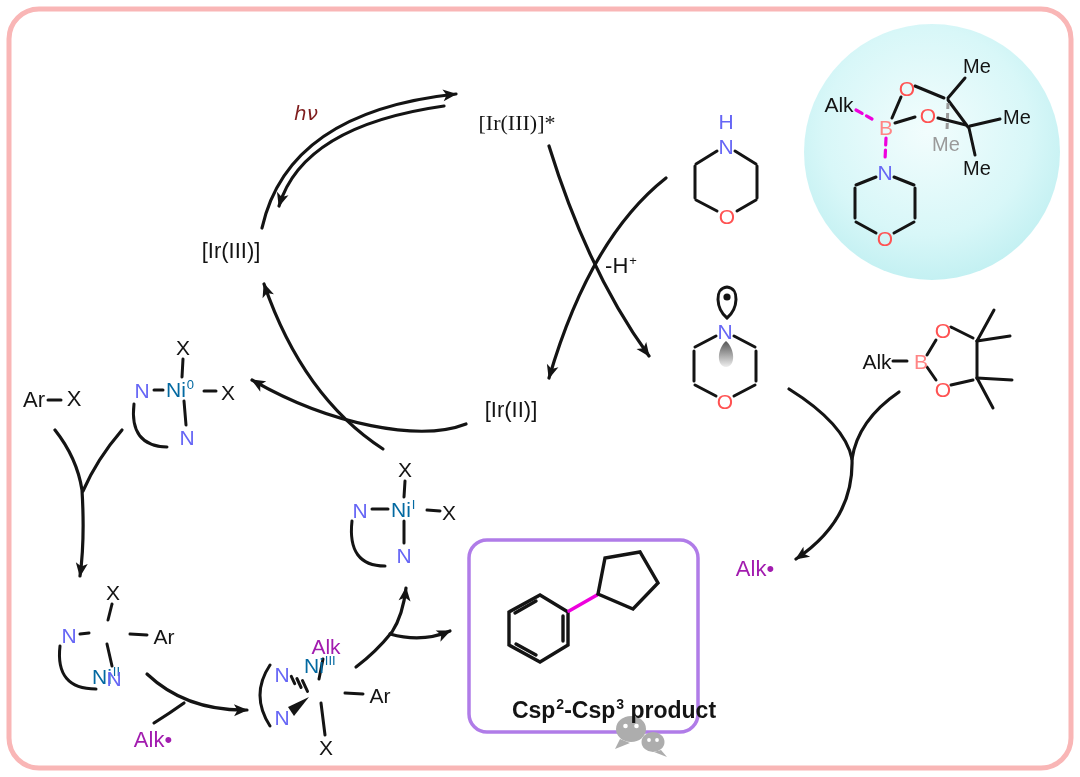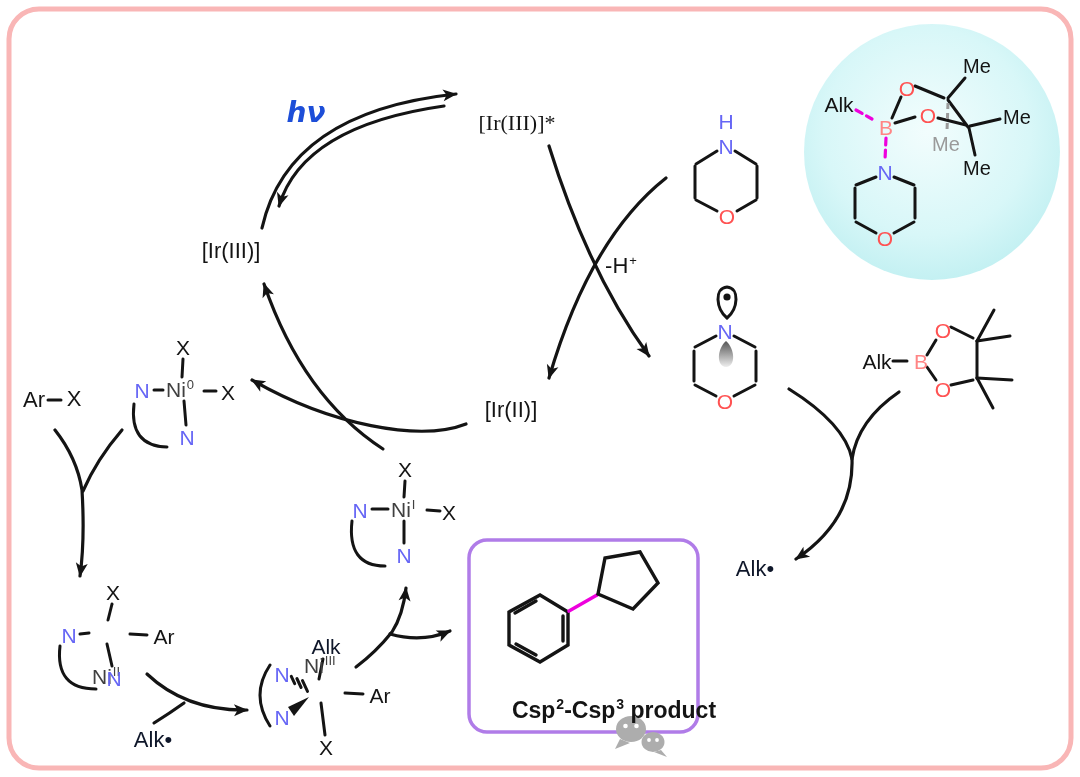--- a/index.html
+++ b/index.html
@@ -3,27 +3,27 @@
 <meta charset="utf-8">
 <style>
   html,body{margin:0;padding:0;background:#fff;}
   .stage{position:relative;width:1080px;height:777px;background:#ffffff;overflow:hidden;
          font-family:"Liberation Sans",sans-serif;}
   svg{position:absolute;left:0;top:0;}
   .lbl{position:absolute;transform:translate(-50%,-50%);white-space:nowrap;
        font-size:21px;color:#141414;line-height:1;}
   .al{transform:translate(0,-50%);}
   .sz22{font-size:22px;}
-  .hv{font-size:28px;font-style:italic;font-weight:bold;color:#1d4ed8;
+  .hv{font-size:20px;font-style:italic;font-weight:normal;color:#7f1d1d;
       font-family:"DejaVu Sans",sans-serif;}
   .blue{color:#6666f5;}
   .red{color:#ff5252;}
   .boron{color:#ff8585;}
-  .ni{color:#404040;}
-  .mag{color:#0f172a;}
+  .ni{color:#0369a1;}
+  .mag{color:#a21caf;}
   .gray{color:#9a9a9a;}
   .sup{font-size:13px;position:relative;top:-8px;margin-left:1px;}
   .prod{font-size:23px;font-weight:bold;}
   .prod .sup{font-size:14px;top:-9px;}
   .wm{font-size:30px;color:#b5b5b5;letter-spacing:2px;}
 </style>
 </head>
 <body>
 
 <div class="stage">

